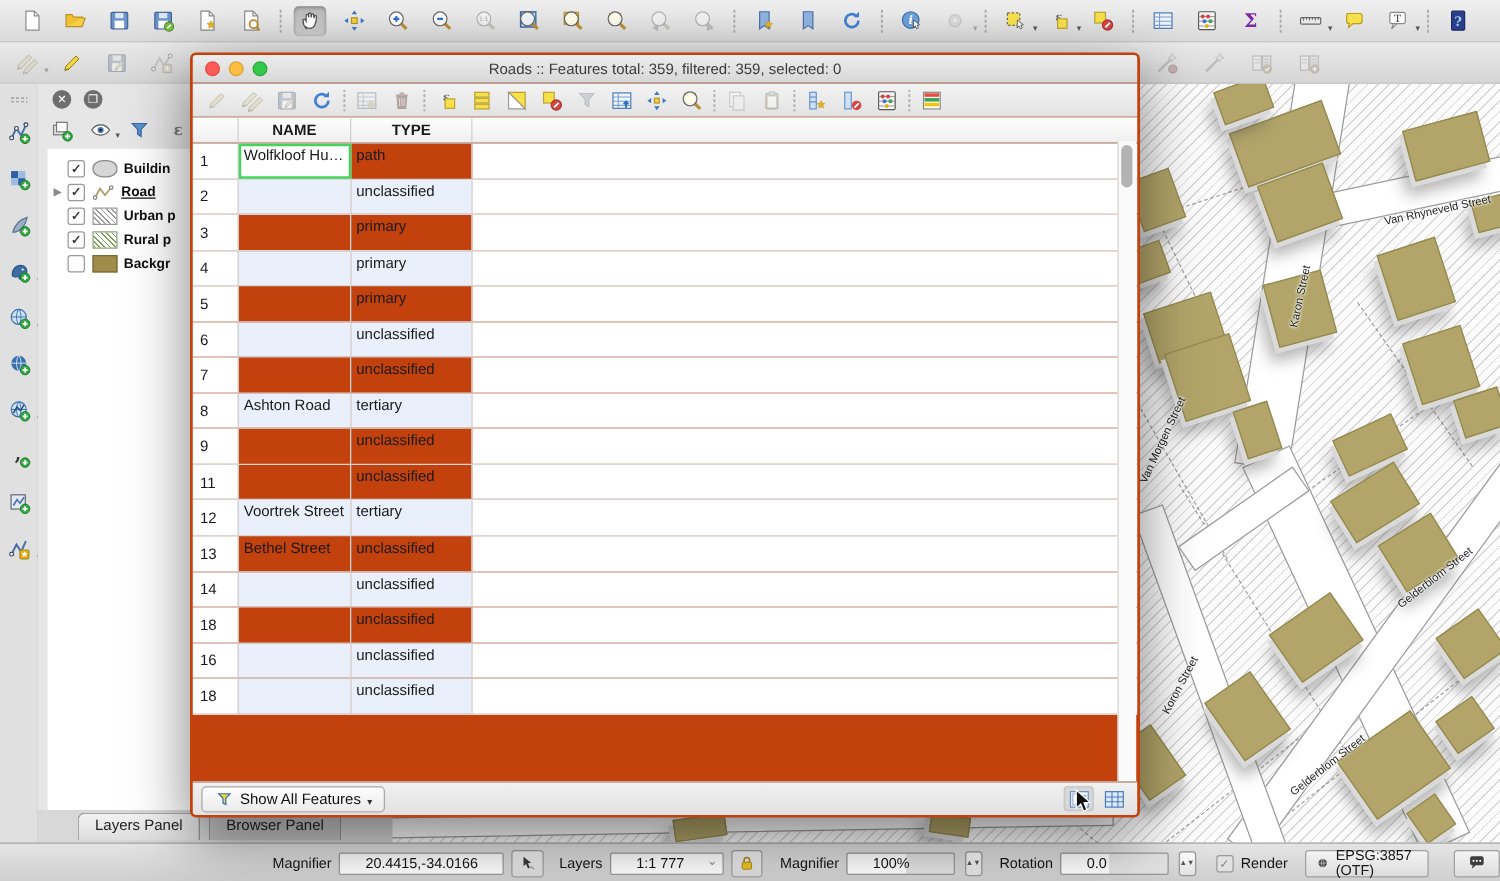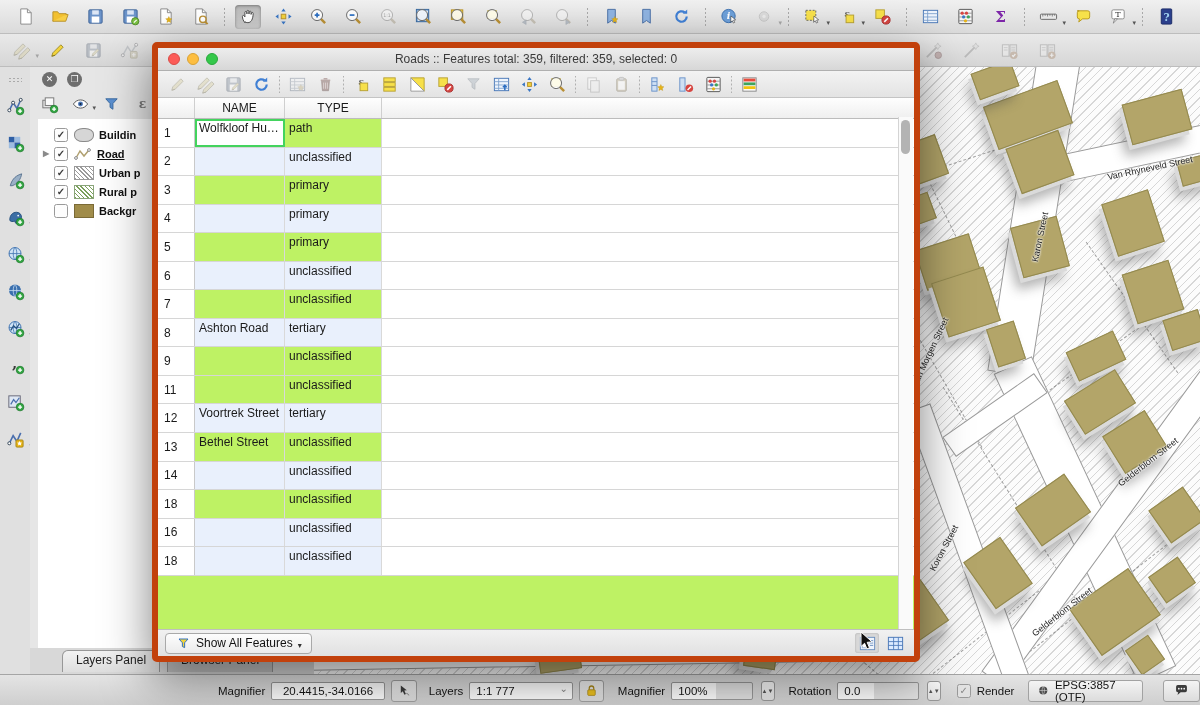--- a/index.html
+++ b/index.html
@@ -56,35 +56,35 @@
      background:repeating-linear-gradient(135deg,rgba(110,110,110,.26) 0 1px,transparent 1px 6px)}
   .road{position:absolute;background:#fff;border:1px solid #9a9a9a;transform:translate(-50%,-50%) rotate(var(--r));z-index:2}
   .parcel{position:absolute;border-top:1px dashed #4a4a4a;opacity:.5;transform:rotate(var(--r));z-index:1}
   .bld{position:absolute;background:#b3a569;border:1px solid #93894f;z-index:3;
        transform:translate(-50%,-50%) rotate(var(--r));
        box-shadow:-4px 4px 0 0 #dadada,-9px 10px 12px rgba(70,70,70,.4)}
   .slabel{position:absolute;font-size:9px;color:#1d1d1d;white-space:nowrap;z-index:4;
           transform:translate(-50%,-50%) rotate(var(--r));
           text-shadow:0 0 2px #fff,0 0 2px #fff,0 0 3px #fff}
   
-  #win{position:absolute;left:152px;top:42px;width:756px;height:608px;background:#bef264;
-       border:6px solid #c2410c;border-radius:5px;box-shadow:0 16px 48px rgba(0,0,0,.5);
+  #win{position:absolute;left:152px;top:42px;width:756px;height:608px;background:#c2410c;
+       border:2px solid #c2410c;border-radius:5px;box-shadow:0 16px 48px rgba(0,0,0,.5);
        z-index:10;overflow:hidden}
   #win-title{height:22px;background:linear-gradient(#ededed,#d7d7d7);border-bottom:1px solid #b0b0b0;
              position:relative;display:flex;align-items:center;justify-content:center;
              font-size:12px;color:#3b3b3b}
   #lights{position:absolute;left:10px;top:5px;display:flex;gap:7px}
   .light{width:12px;height:12px;border-radius:50%}
   #win-toolbar{height:26px;background:linear-gradient(#f3f3f3,#e3e3e3);border-bottom:1px solid #c4c4c4;
                display:flex;align-items:center;padding-left:7px;gap:4px}
   #win-toolbar .icon{width:24px;height:22px}
   .wsep{width:4px;height:17px;flex:0 0 auto;background-image:radial-gradient(#b0b0b0 35%,transparent 40%);
         background-size:3px 4px;background-repeat:repeat-y;background-position:center}
   #thead{height:20px;display:flex;background:linear-gradient(#fefefe,#efefef);
-         border-bottom:1px solid #bcbcbc;font-size:12px;font-weight:normal;color:#1a1a1a}
+         border-bottom:1px solid #bcbcbc;font-size:12px;font-weight:bold;color:#1a1a1a}
   .hc{display:flex;align-items:center;justify-content:center;border-right:1px solid #cfcfcf;box-sizing:border-box}
   .hc-n{width:37px}.hc-name{width:90px}.hc-type{width:97px}.hc-rest{flex:1;border-right:none}
   #tbody{position:relative}
   .tr{height:28.55px;display:flex;font-size:12px;color:#1a1a1a;border-bottom:1px solid #d6d6d6;box-sizing:border-box}
   .td{box-sizing:border-box;border-right:1px solid #d9d9d9;padding:2px 4px;overflow:hidden;white-space:nowrap}
   .td-n{width:37px;background:#fff;border-right:1px solid #c9c9c9;display:flex;align-items:center;padding-left:6px}
   .td-name{width:90px}.td-type{width:97px}
   .td-rest{flex:1;border-right:none;background:#fff}
   .tr.alt .td-name,.tr.alt .td-type{background:#e9f0fc}
   .edit-cell{outline:2px solid #43d35e;outline-offset:-2px;background:#fff}
@@ -97,21 +97,21 @@
        background:linear-gradient(#fdfdfd,#ebebeb);border:1px solid #a9a9a9;border-radius:4px}
   #saf .caret{font-size:8px;color:#333;margin-top:5px}
   .mini-btn{width:24px;height:20px;display:flex;align-items:center;justify-content:center;border-radius:3px}
   .mini-btn.hover{background:#d8d8d8;box-shadow:inset 0 0 2px rgba(0,0,0,.25)}
   
   #status{position:absolute;left:0;top:674px;width:1200px;height:31px;z-index:6;
           background:linear-gradient(#e4e4e4,#cecece);border-top:1px solid #a5a5a5;
           display:flex;align-items:center;font-size:11.5px;color:#151515;gap:6px}
   .slab{white-space:nowrap}
   .sfield{height:16px;background:#fff;border:1px solid #999;border-radius:2px;
-          display:flex;align-items:center;padding:0 6px;white-space:nowrap}
+          display:flex;align-items:center;padding:0 20px;white-space:nowrap}
   .combo{position:relative;padding-right:18px}
   .combo::after{content:"⌄";position:absolute;right:4px;top:0;color:#888;font-size:10px}
   .spin{width:13px;height:18px;border:1px solid #999;border-radius:3px;margin-left:2px;
         background:linear-gradient(#fdfdfd,#e2e2e2);display:flex;flex-direction:column;
         align-items:center;justify-content:center;font-size:6px;line-height:4px;color:#555}
   .sbtn{height:20px;display:flex;align-items:center;padding:0 4px;
         border:1px solid #a2a2a2;border-radius:3px;background:linear-gradient(#f4f4f4,#dcdcdc)}
   #cursor{position:absolute;left:860px;top:631px;z-index:60;pointer-events:none}
 </style>
 </head>

